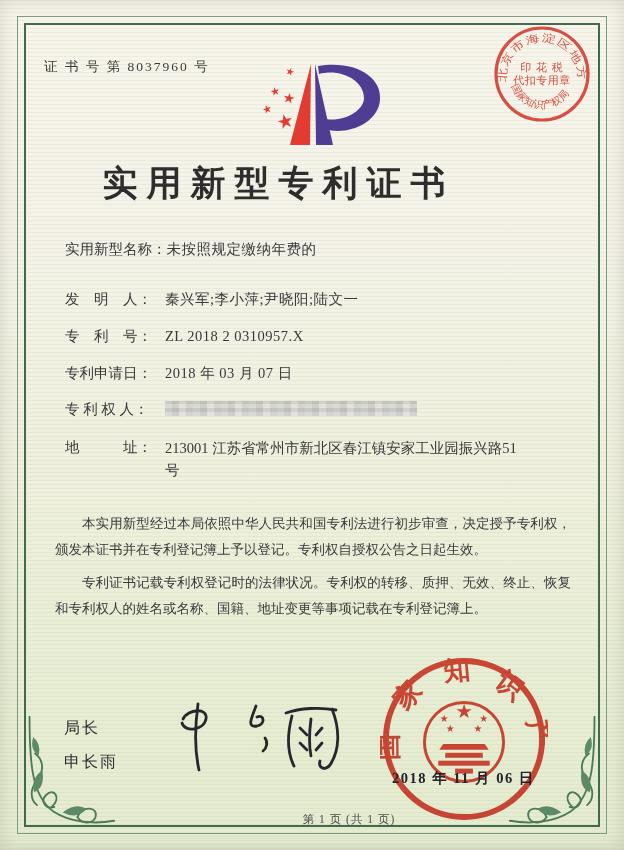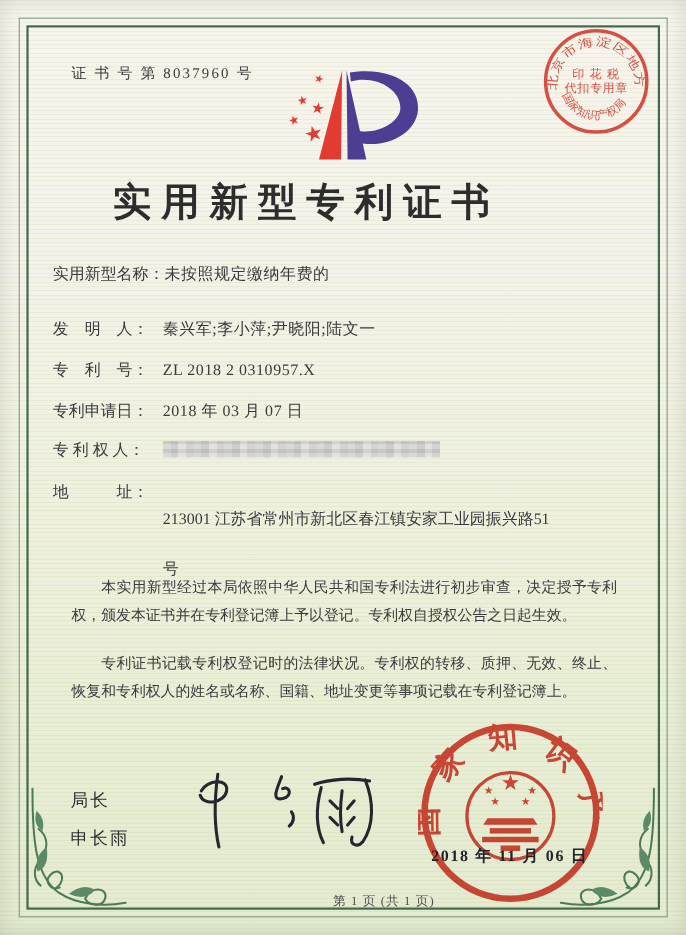--- a/index.html
+++ b/index.html
@@ -18,49 +18,49 @@
   }
   .frame-outer{
     position:absolute;left:17px;top:16px;right:17px;bottom:16px;
     border:1.5px solid #7d9a82;pointer-events:none;
   }
   .frame-inner{
     position:absolute;left:24px;top:23px;right:24px;bottom:23px;
     border:2.5px solid #41694e;pointer-events:none;
   }
   .cert-number{
-    position:absolute;left:65px;top:58px;
+    position:absolute;left:44px;top:58px;
     font-size:13.5px;color:#3b3b3b;letter-spacing:2px;
   }
   .logo{position:absolute;left:232px;top:58px;width:160px;height:92px;}
   .title{
     position:absolute;left:0;top:160px;width:548px;text-align:center;
     font-size:35px;font-weight:600;color:#2d2d2d;
     letter-spacing:9px;text-indent:9px;
   }
   .fields{position:absolute;left:48px;top:232px;width:530px;font-size:14.5px;color:#39393b;}
   .frow{position:absolute;left:0;white-space:nowrap;}
-  .flabel{display:inline-block;min-width:100px;}
+  .flabel{display:inline-block;min-width:100px;margin-left:17px;}
   .fvalue{letter-spacing:0.5px;}
   .redacted{
     display:inline-block;width:252px;height:15px;vertical-align:-2px;
     background:
       repeating-linear-gradient(90deg,#d9d9d7 0 7px,#cfcecb 7px 14px,#e3e2df 14px 21px,#d4d3d0 21px 28px),
       repeating-linear-gradient(0deg, rgba(255,255,255,0.35) 0 4px, rgba(90,90,90,0.12) 4px 8px);
     background-blend-mode:multiply;border-radius:1px;
   }
   .addr-wrap{white-space:normal;}
   .addr-lines{display:inline-block;vertical-align:top;max-width:410px;}
-  .addr-lines span{display:block;line-height:1.5;margin-top:24px;}
+  .addr-lines span{display:block;line-height:1.5;}
   .grant-row .right{position:absolute;left:332px;top:0;}
   .paragraphs{
     position:absolute;left:48px;top:504px;width:530px;
     font-size:13.5px;line-height:1.92;color:#3a3a3c;text-align:justify;
   }
-  .paragraphs p{margin:17px;text-indent:2em;}
+  .paragraphs p{margin:7px;text-indent:2em;}
   .director{position:absolute;left:64px;top:718px;font-size:16px;color:#2f2f31;letter-spacing:2px;}
   .director div{margin-bottom:13px;}
   .signature{position:absolute;left:168px;top:692px;width:190px;height:88px;}
   .tax-stamp{position:absolute;left:492px;top:24px;width:100px;height:100px;mix-blend-mode:multiply;opacity:0.93;}
   .office-seal{position:absolute;left:380px;top:655px;width:168px;height:168px;mix-blend-mode:multiply;opacity:0.92;}
   .seal-date{
     position:absolute;left:392px;top:769px;z-index:5;
     font-size:14.5px;font-weight:600;color:#22222c;letter-spacing:1.5px;
   }
   .footer{

